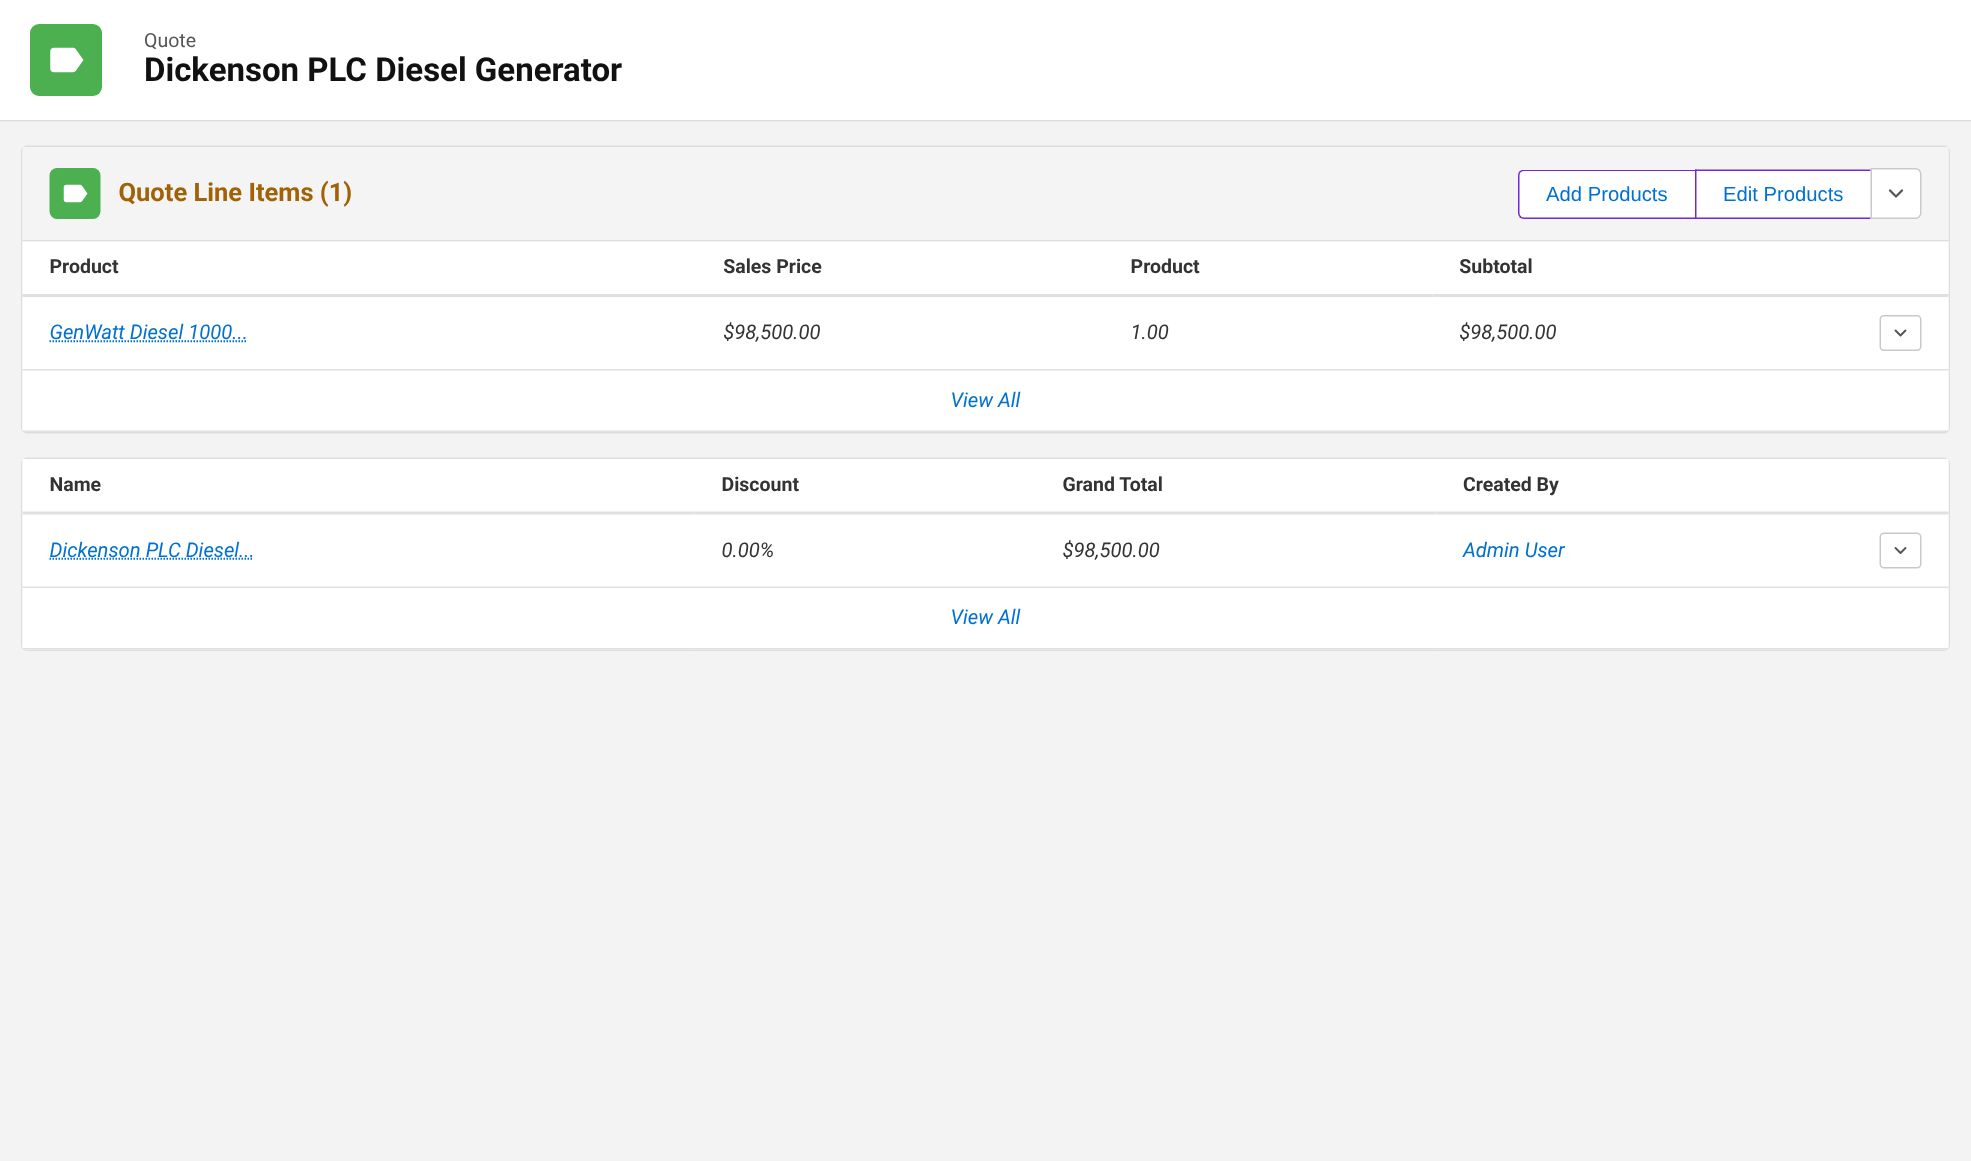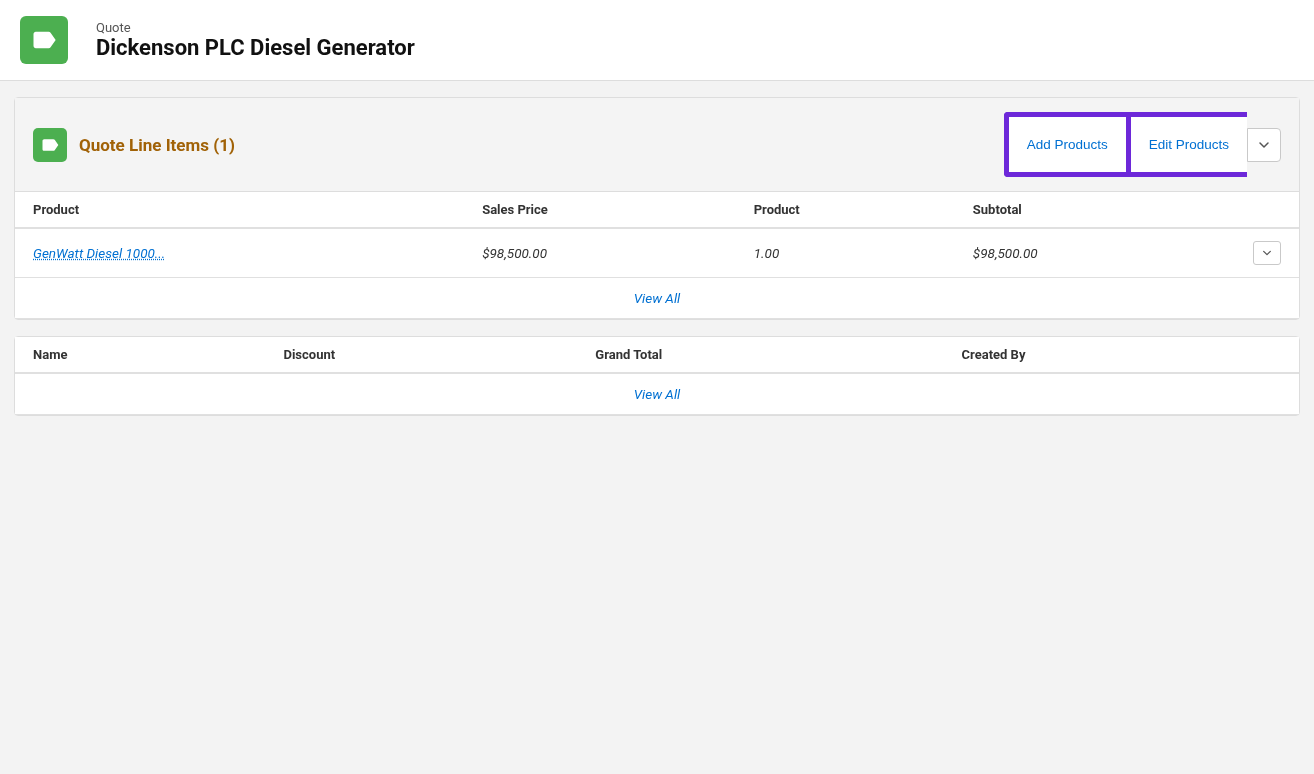--- a/index.html
+++ b/index.html
@@ -106,23 +106,23 @@
       color: #a16207;
     }
 
     .section-actions {
       display: flex;
       align-items: center;
       gap: 0;
     }
 
     .btn-action {
-      padding: 20px 18px;
-      background: #fff;
-      border: 5px solid #6d28d9;
+      padding: 8px 18px;
+      background: #fff;
+      border: 1px solid #6d28d9;
       color: #0070d2;
       font-size: 13.5px;
       font-weight: 500;
       cursor: pointer;
     }
 
     .btn-action:first-child {
       border-right: none;
       border-radius: 4px 0 0 4px;
     }
@@ -298,20 +298,37 @@
     <table class="section-table">
       <thead>
         <tr>
           <th>Name</th>
           <th>Discount</th>
           <th>Grand Total</th>
           <th>Created By</th>
         </tr>
       </thead>
       <tbody>
+        <tr>
+          <td>
+            <span class="link">Dickenson PLC Diesel...</span>
+          </td>
+          <td>0.00%</td>
+          <td>$98,500.00</td>
+          <td>
+            <div class="subtotal-col">
+              <span class="link-plain">Admin User</span>
+              <div class="row-dropdown">
+                <svg width="10" height="10" viewBox="0 0 12 12">
+                    <path d="M2 4l4 4 4-4" stroke="#555" stroke-width="1.5" fill="none" stroke-linecap="round" stroke-linejoin="round"></path>
+                  </svg>
+              </div>
+            </div>
+          </td>
+        </tr>
         <tr class="view-all-row">
           <td colspan="4">
             <span class="view-all-link link-plain">View All</span>
           </td>
         </tr>
       </tbody>
     </table>
   </div>
 
 </div>

